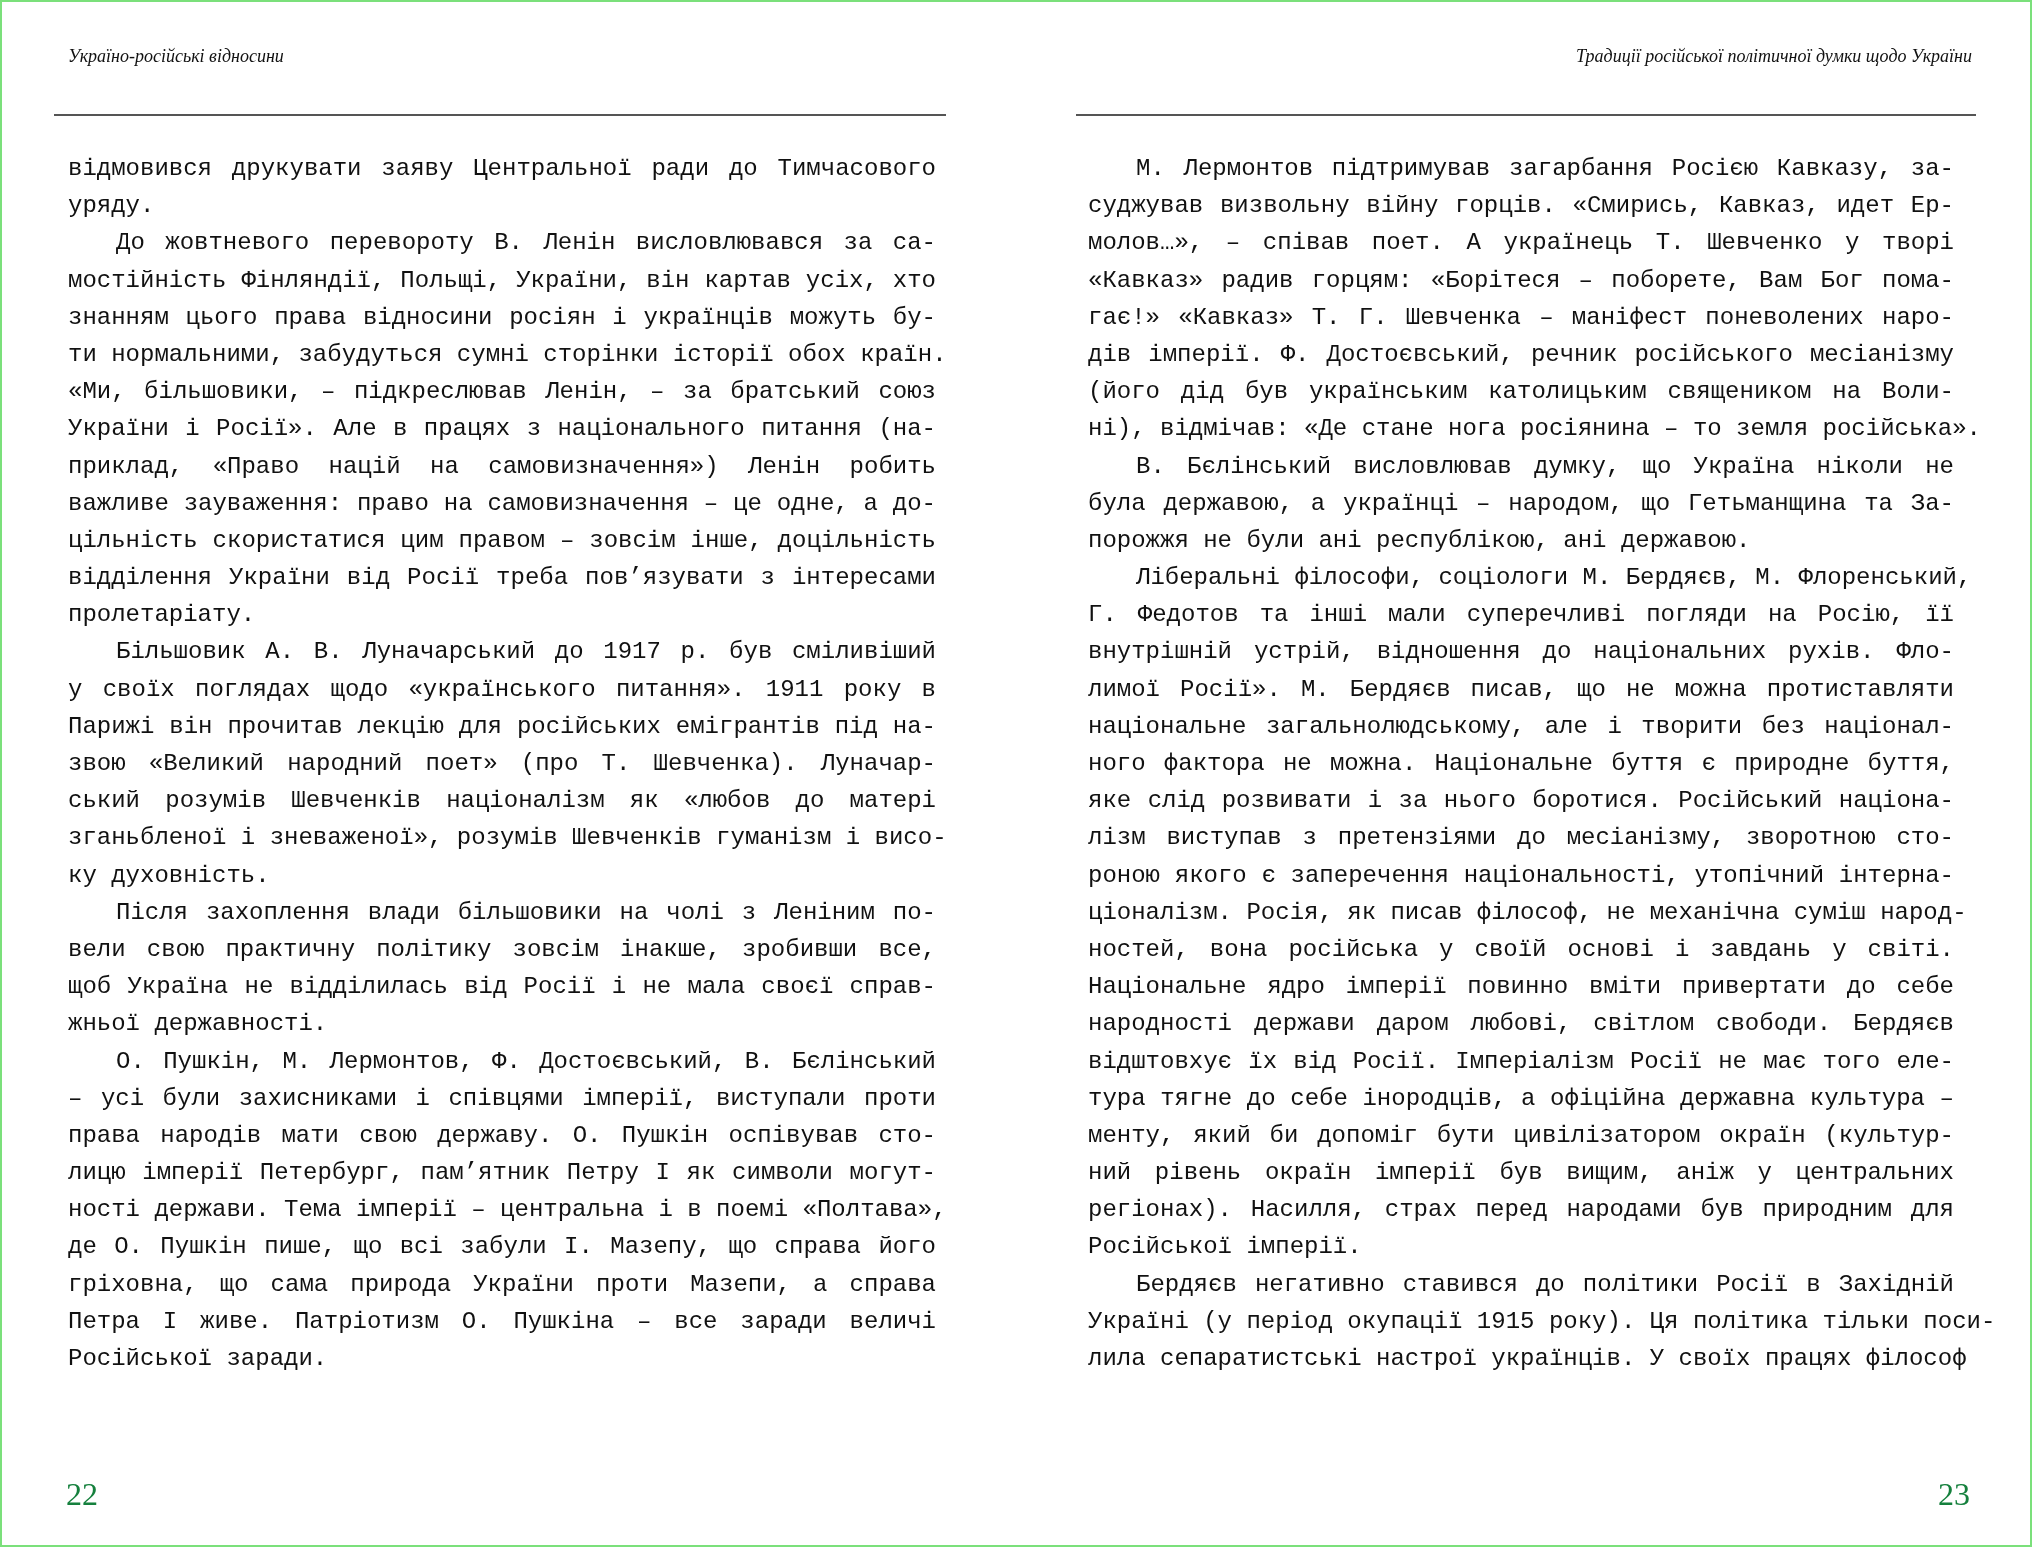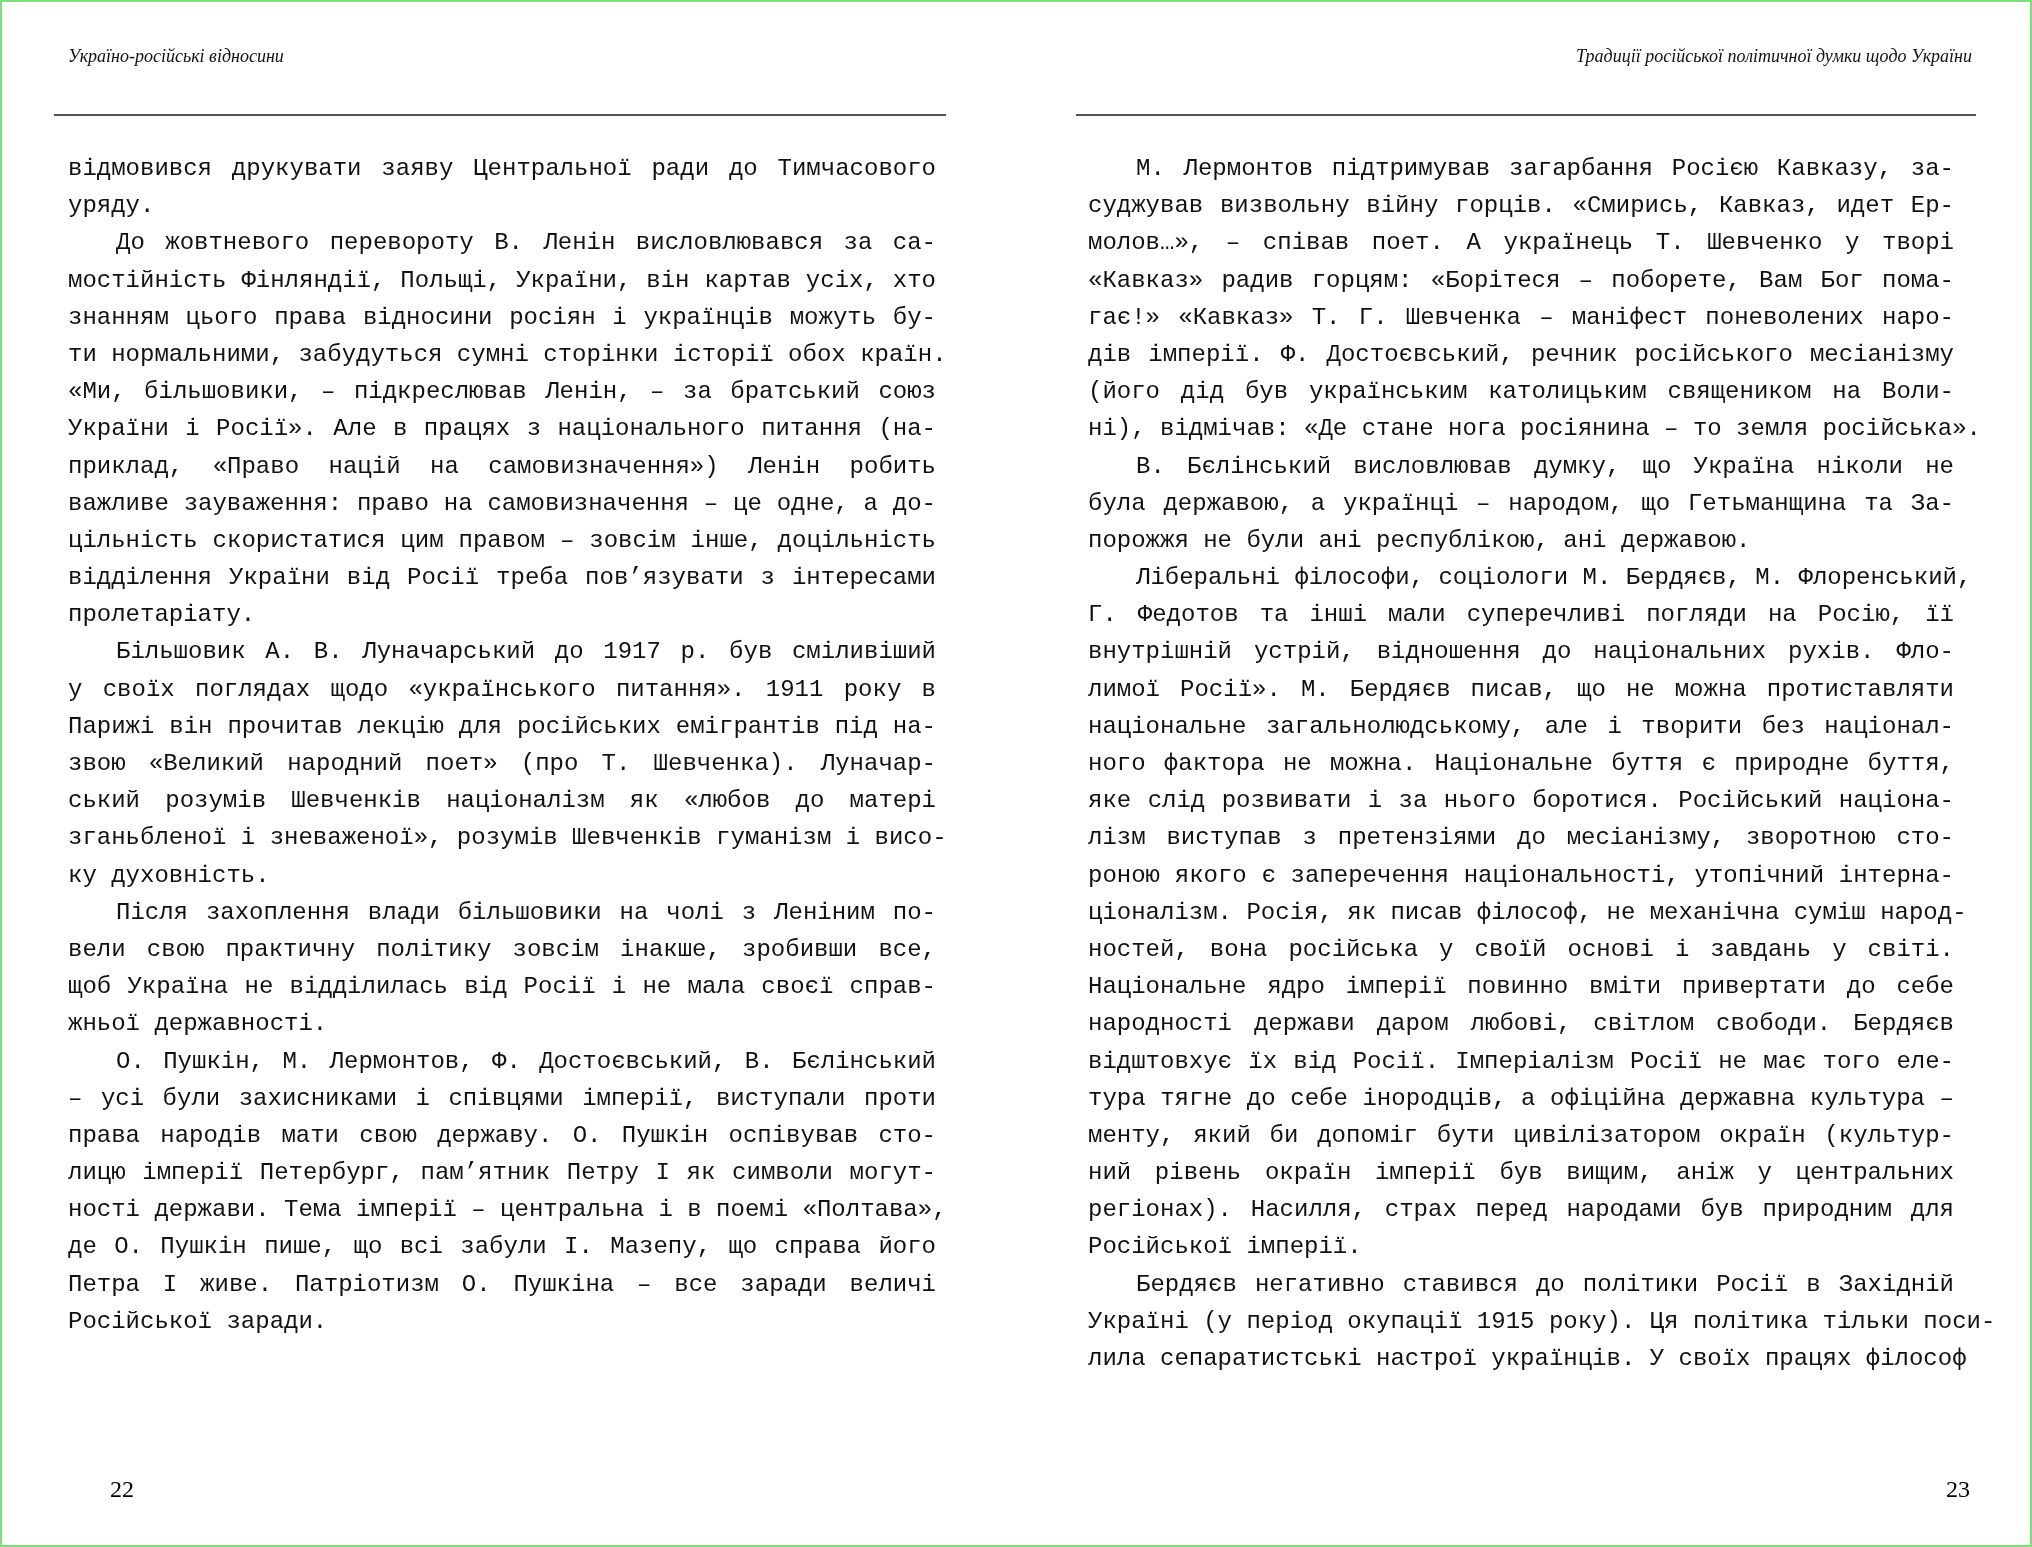--- a/index.html
+++ b/index.html
@@ -28,21 +28,21 @@
   .page.left .body-text { left: 66px; width: 868px; }
   .page.right .body-text { left: 70px; width: 866px; }
   .line {
     height: 37.2px; line-height: 37.2px; white-space: nowrap;
     text-align: justify; text-align-last: justify; overflow: visible;
   }
   .line.indent { padding-left: 48px; }
   .line.last { text-align-last: left; }
   .folio {
     position: absolute; top: 1474px;
-    font-family: "Liberation Serif", serif; font-size: 24px; color: #000000; margin-left: 44px;
+    font-family: "Liberation Serif", serif; font-size: 32px; color: #15803d;
   }
   .page.left .folio { left: 64px; }
   .page.right .folio { right: 64px; }
 </style>
 </head>
 <body>
 
 <div class="frame">
 
   <div class="page left">
@@ -72,20 +72,21 @@
         <div class="line indent">Після захоплення влади більшовики на чолі з Леніним по-</div>
         <div class="line">вели свою практичну політику зовсім інакше, зробивши все,</div>
         <div class="line">щоб Україна не відділилась від Росії і не мала своєї справ-</div>
         <div class="line last">жньої державності.</div>
         <div class="line indent">О. Пушкін, М. Лермонтов, Ф. Достоєвський, В. Бєлінський</div>
         <div class="line">– усі були захисниками і співцями імперії, виступали проти</div>
         <div class="line">права народів мати свою державу. О. Пушкін оспівував сто-</div>
         <div class="line">лицю імперії Петербург, пам’ятник Петру І як символи могут-</div>
         <div class="line">ності держави. Тема імперії – центральна і в поемі «Полтава»,</div>
         <div class="line">де О. Пушкін пише, що всі забули І. Мазепу, що справа його</div>
+        <div class="line">гріховна, що сама природа України проти Мазепи, а справа</div>
         <div class="line">Петра І живе. Патріотизм О. Пушкіна – все заради величі</div>
         <div class="line last">Російської заради.</div>
       </div>
     <div class="folio">22</div>
   </div>
 
   <div class="page right">
     <div class="running-head">Традиції російської політичної думки щодо України</div>
     <div class="rule"></div>
     <div class="body-text" id="right-body">

